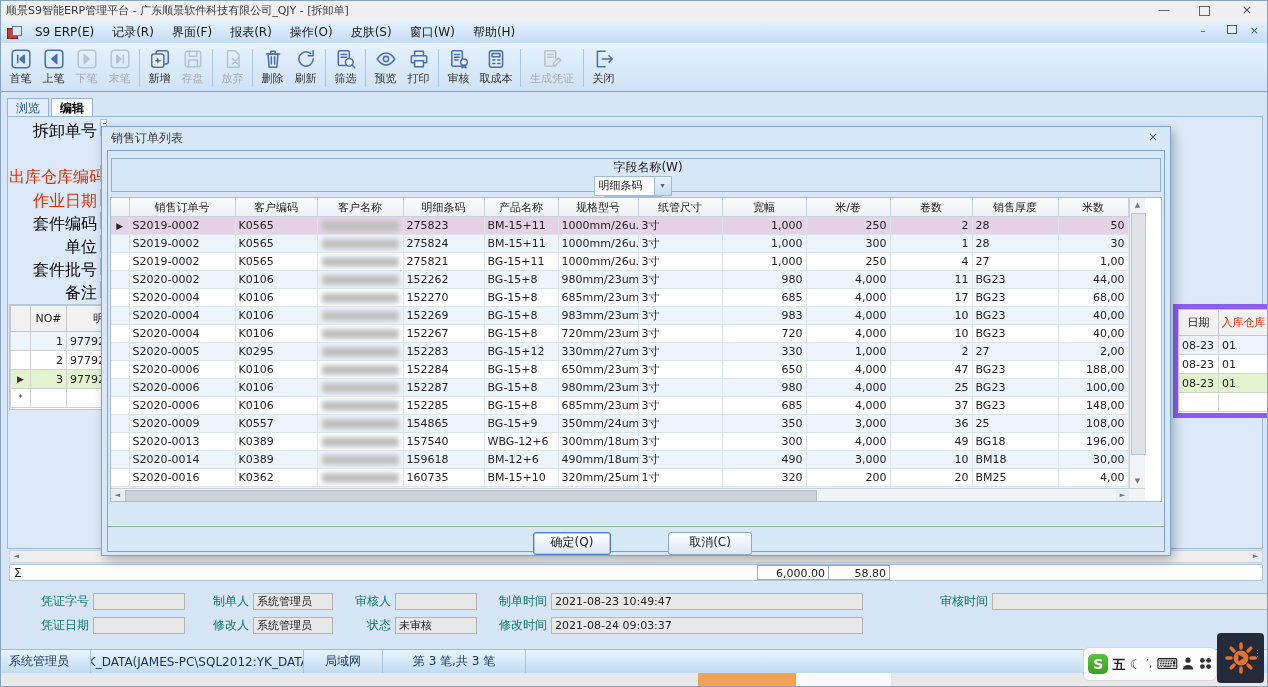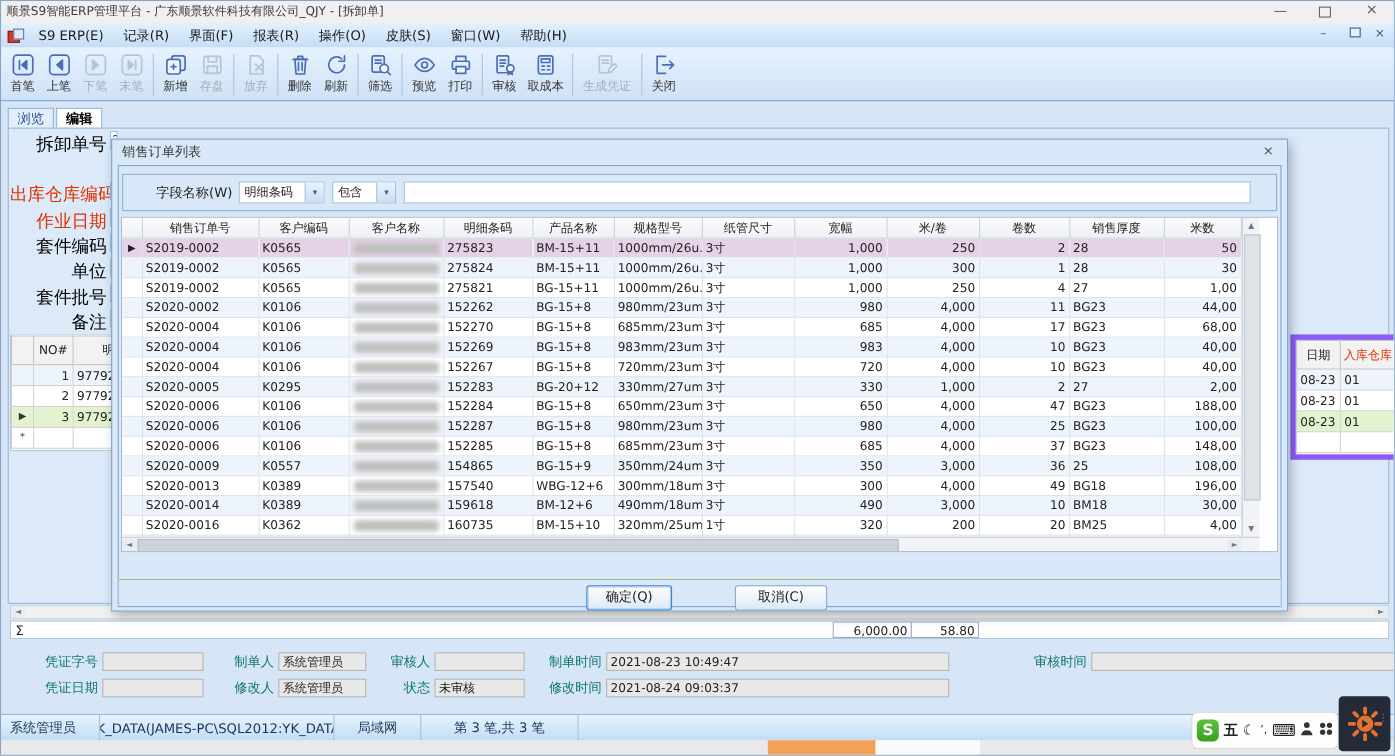--- a/index.html
+++ b/index.html
@@ -64,21 +64,21 @@
   
   .dialog{left:100px;top:125px;width:1070px;height:430px;background:#d9e8f8;border:1px solid #7ea4cc;
           box-shadow:3px 4px 10px rgba(0,0,0,.28);box-sizing:border-box;z-index:10;}
   .dlg-title{position:absolute;left:0;top:0;width:100%;height:22px;line-height:22px;padding-left:9px;
              color:#3a3a3a;font-size:12px;box-sizing:border-box;}
   .dlg-close{position:absolute;right:9px;top:2px;width:16px;height:16px;text-align:center;line-height:16px;
              color:#555;font-size:12px;cursor:default;}
   .dlg-inner{position:absolute;left:5px;top:23px;width:1058px;height:402px;border:1px solid #7ea4cc;
              background:#d9e8f8;box-sizing:border-box;}
   .dlg-filter{position:absolute;left:3px;top:7px;width:1050px;height:34px;border:1px solid #8fb2d4;
-              display:flex;align-items:center;box-sizing:border-box;}
+              display:flex;align-items:center;box-sizing:border-box;flex-direction:column;}
   .dlg-filter .flt-label{margin-left:30px;margin-right:6px;}
   .combo{display:flex;height:20px;background:#fff;border:1px solid #a0bcd8;box-sizing:border-box;}
   .combo .cval{flex:1;font-size:11px;line-height:18px;padding:0 4px;overflow:hidden;white-space:nowrap;}
   .combo .cbtn{width:16px;background:linear-gradient(#eaf3fd,#c9def4);border-left:1px solid #a0bcd8;
                text-align:center;font-size:8px;line-height:18px;color:#45618a;}
   .c-field{width:78px;margin-right:7px;} .c-op{width:58px;margin-right:7px;}
   .flt-input{width:770px;height:20px;background:#fff;border:1px solid #a0bcd8;box-sizing:border-box;}
   .dlg-gridwrap{position:absolute;left:2px;top:46px;width:1052px;height:305px;background:#fff;
                 border:1px solid #aabcd2;box-sizing:border-box;overflow:hidden;}
   .dgrid{border-collapse:collapse;table-layout:fixed;width:1017px;font-size:11px;}
@@ -680,21 +680,21 @@
               </tr>
 
               <tr>
                 <td></td>
                 <td>S2020-0005</td>
                 <td>K0295</td>
                 <td>
                   <div class="redact"></div>
                 </td>
                 <td>152283</td>
-                <td>BG-20+12</td>
+                <td>BG-15+12</td>
                 <td>330mm/27um...</td>
                 <td>3寸</td>
                 <td>330</td>
                 <td>1,000</td>
                 <td>2</td>
                 <td>27</td>
                 <td>2,00</td>
               </tr>
 
               <tr>

